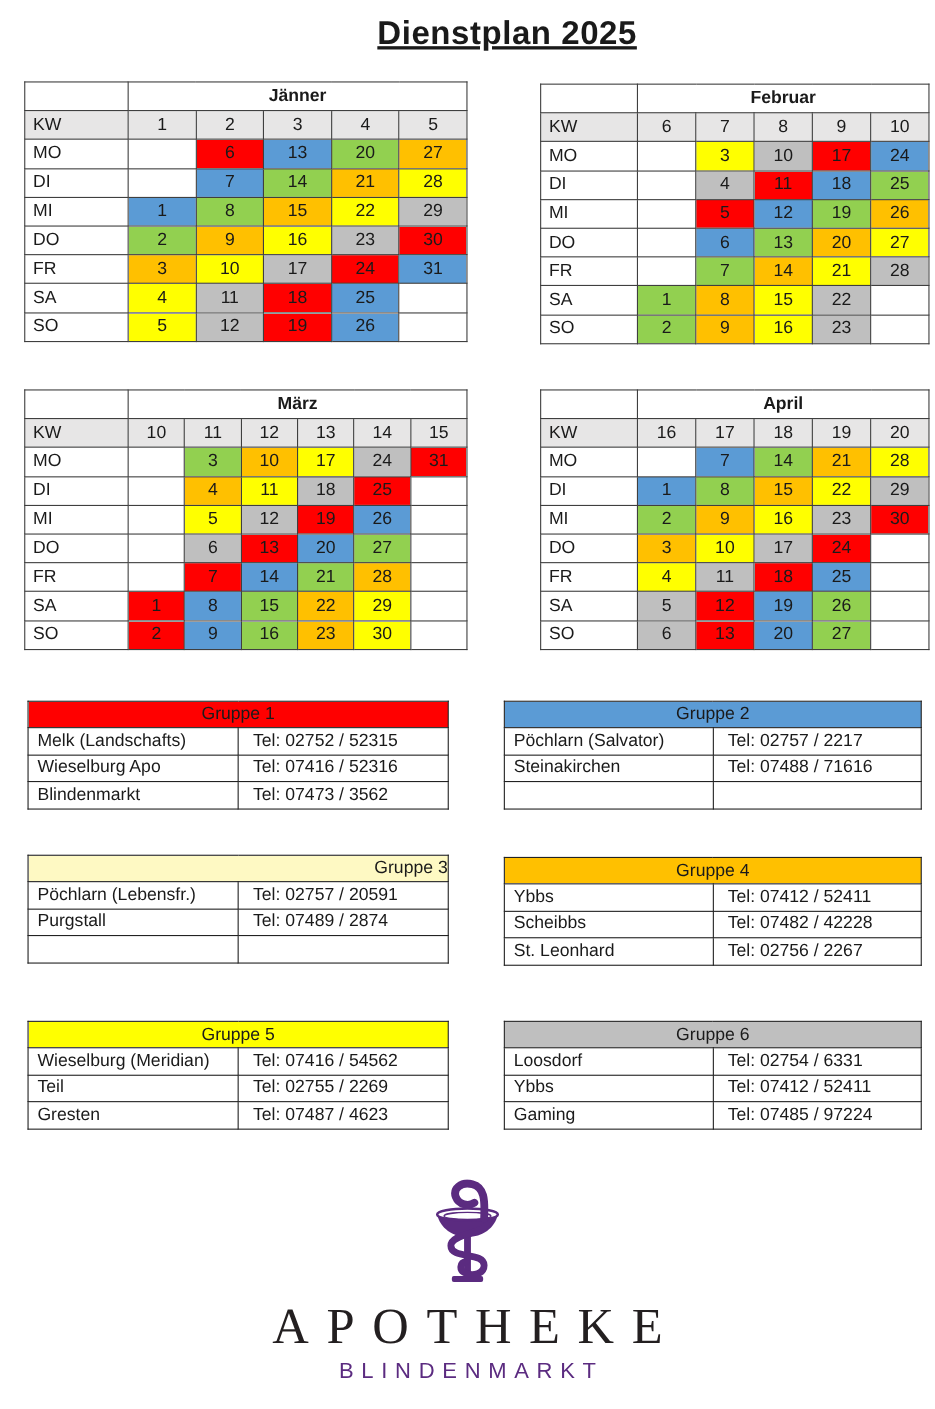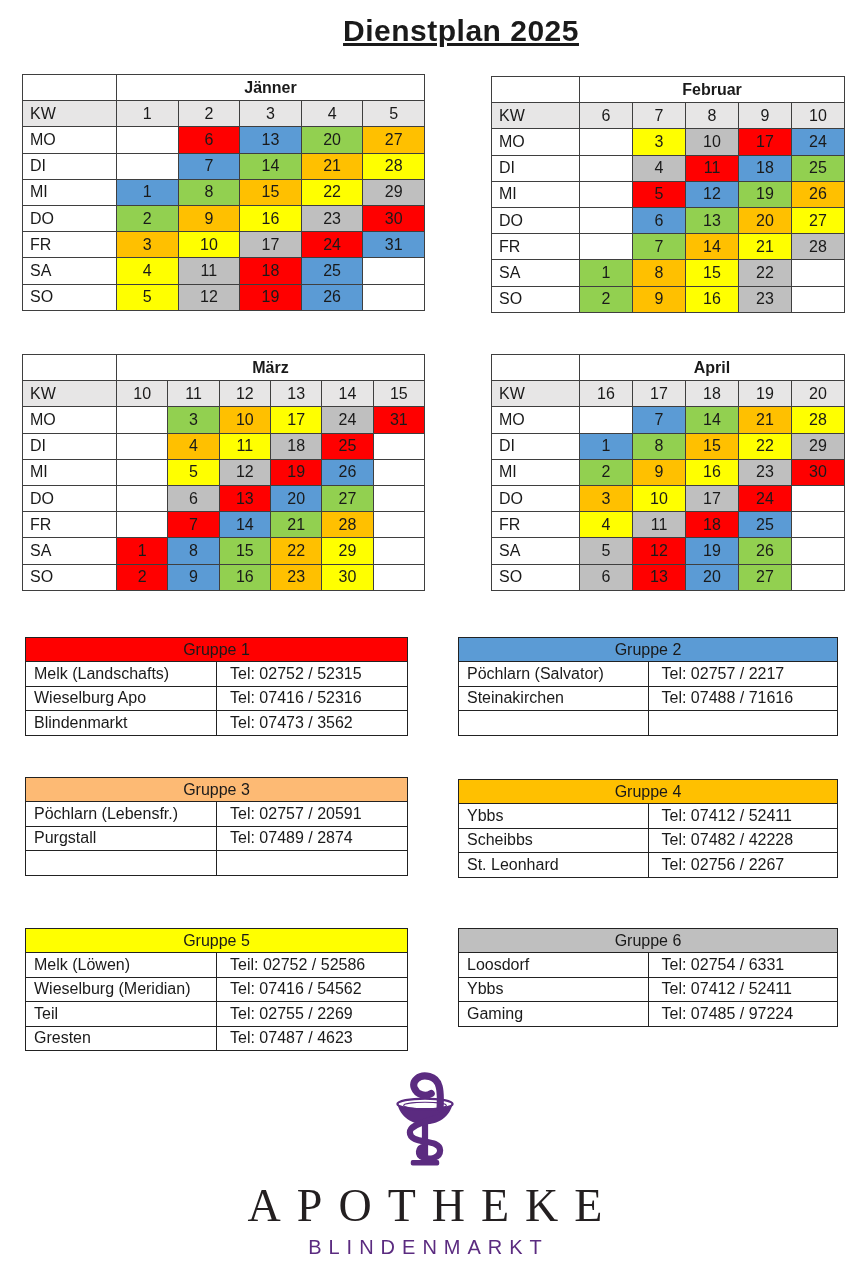--- a/index.html
+++ b/index.html
@@ -431,21 +431,21 @@
           <td class="gname"></td>
           <td class="gtel"></td>
         </tr>
       </tbody>
     </table>
   </div>
 <div class="grp-host" style="left:25px;  top:777px; width:383px;">
     <table class="grp">
       <tbody>
         <tr>
-          <td class="ghead" colspan="2" style="background: #fdba74;">Gruppe 3</td>
+          <td class="ghead" colspan="2" style="background: #fef9c3; text-align: right;">Gruppe 3</td>
         </tr>
         <tr>
           <td class="gname">Pöchlarn (Lebensfr.)</td>
           <td class="gtel">Tel: 02757 / 20591</td>
         </tr>
         <tr>
           <td class="gname">Purgstall</td>
           <td class="gtel">Tel: 07489 / 2874</td>
         </tr>
         <tr>
@@ -474,24 +474,20 @@
           <td class="gtel">Tel: 02756 / 2267</td>
         </tr>
       </tbody>
     </table>
   </div>
 <div class="grp-host" style="left:25px;  top:928px; width:383px;">
     <table class="grp">
       <tbody>
         <tr>
           <td class="ghead" colspan="2" style="background: rgb(255, 255, 0);">Gruppe 5</td>
-        </tr>
-        <tr>
-          <td class="gname">Melk (Löwen)</td>
-          <td class="gtel">Teil: 02752 / 52586</td>
         </tr>
         <tr>
           <td class="gname">Wieselburg (Meridian)</td>
           <td class="gtel">Tel: 07416 / 54562</td>
         </tr>
         <tr>
           <td class="gname">Teil</td>
           <td class="gtel">Tel: 02755 / 2269</td>
         </tr>
         <tr>

